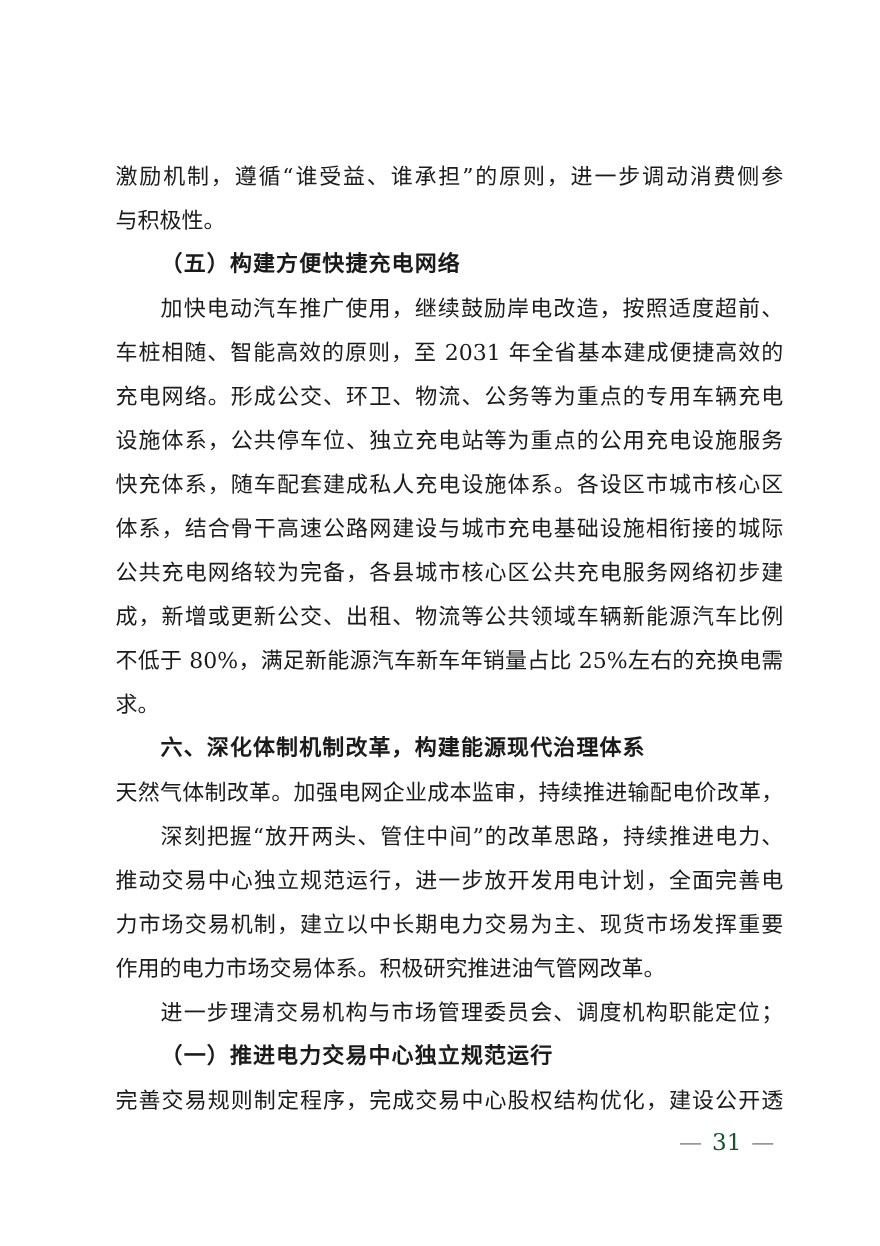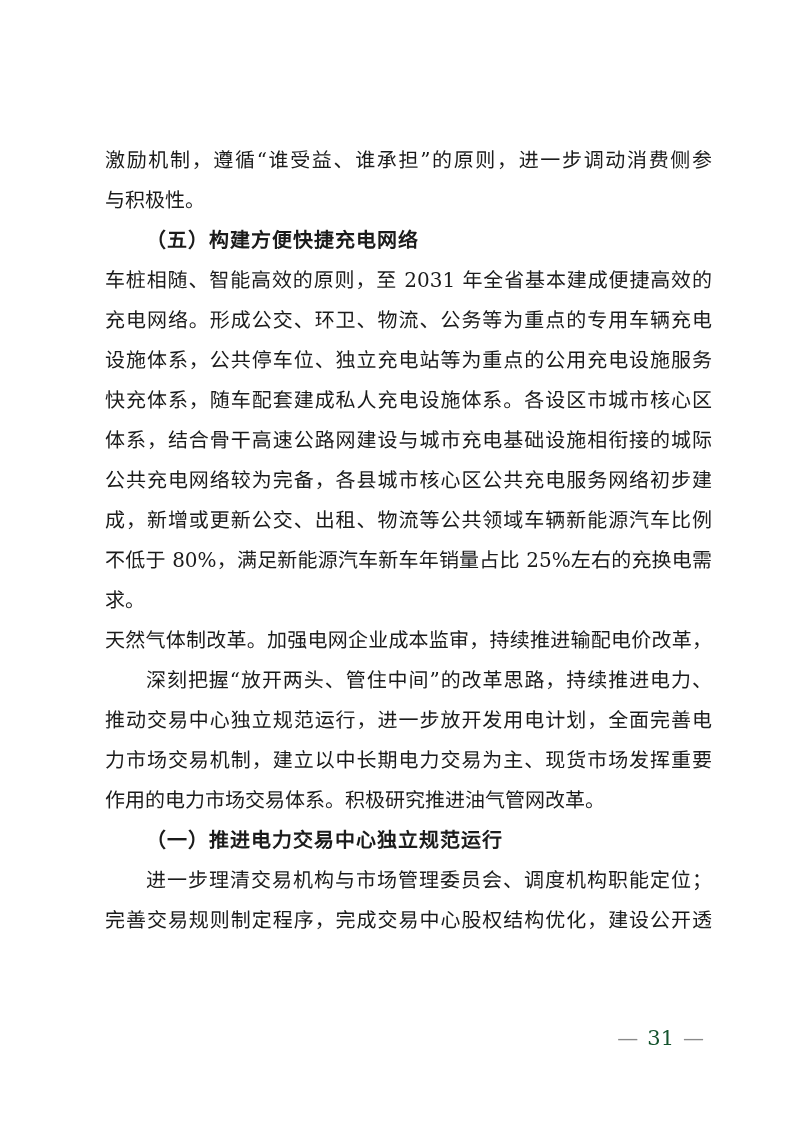--- a/index.html
+++ b/index.html
@@ -61,36 +61,38 @@
 </head>
 <body>
 
 <div class="page">
 
   <div class="doc-body">
 
   <div class="line body fill">激励机制，遵循“谁受益、谁承担”的原则，进一步调动消费侧参</div>
       <div class="line body">与积极性。</div>
       <div class="line heading indent">（五）构建方便快捷充电网络</div>
+      <div class="line body indent fill">加快电动汽车推广使用，继续鼓励岸电改造，按照适度超前、</div>
       <div class="line body fill">车桩相随、智能高效的原则，至 2031 年全省基本建成便捷高效的</div>
       <div class="line body fill">充电网络。形成公交、环卫、物流、公务等为重点的专用车辆充电</div>
       <div class="line body fill">设施体系，公共停车位、独立充电站等为重点的公用充电设施服务</div>
       <div class="line body fill">快充体系，随车配套建成私人充电设施体系。各设区市城市核心区</div>
       <div class="line body fill">体系，结合骨干高速公路网建设与城市充电基础设施相衔接的城际</div>
       <div class="line body fill">公共充电网络较为完备，各县城市核心区公共充电服务网络初步建</div>
       <div class="line body fill">成，新增或更新公交、出租、物流等公共领域车辆新能源汽车比例</div>
       <div class="line body fill">不低于 80%，满足新能源汽车新车年销量占比 25%左右的充换电需</div>
       <div class="line body">求。</div>
+      <div class="line heading indent">六、深化体制机制改革，构建能源现代治理体系</div>
       <div class="line body fill">天然气体制改革。加强电网企业成本监审，持续推进输配电价改革，</div>
       <div class="line body indent fill">深刻把握“放开两头、管住中间”的改革思路，持续推进电力、</div>
       <div class="line body fill">推动交易中心独立规范运行，进一步放开发用电计划，全面完善电</div>
       <div class="line body fill">力市场交易机制，建立以中长期电力交易为主、现货市场发挥重要</div>
       <div class="line body">作用的电力市场交易体系。积极研究推进油气管网改革。</div>
+      <div class="line body indent fill">进一步理清交易机构与市场管理委员会、调度机构职能定位；</div>
       <div class="line heading indent">（一）推进电力交易中心独立规范运行</div>
-      <div class="line body indent fill">进一步理清交易机构与市场管理委员会、调度机构职能定位；</div>
       <div class="line body fill">完善交易规则制定程序，完成交易中心股权结构优化，建设公开透</div>
     </div>
 
   <div class="footer">
     <span class="dash">—</span>
     <span class="num">31</span>
     <span class="dash">—</span>
   </div>
 
 </div>

